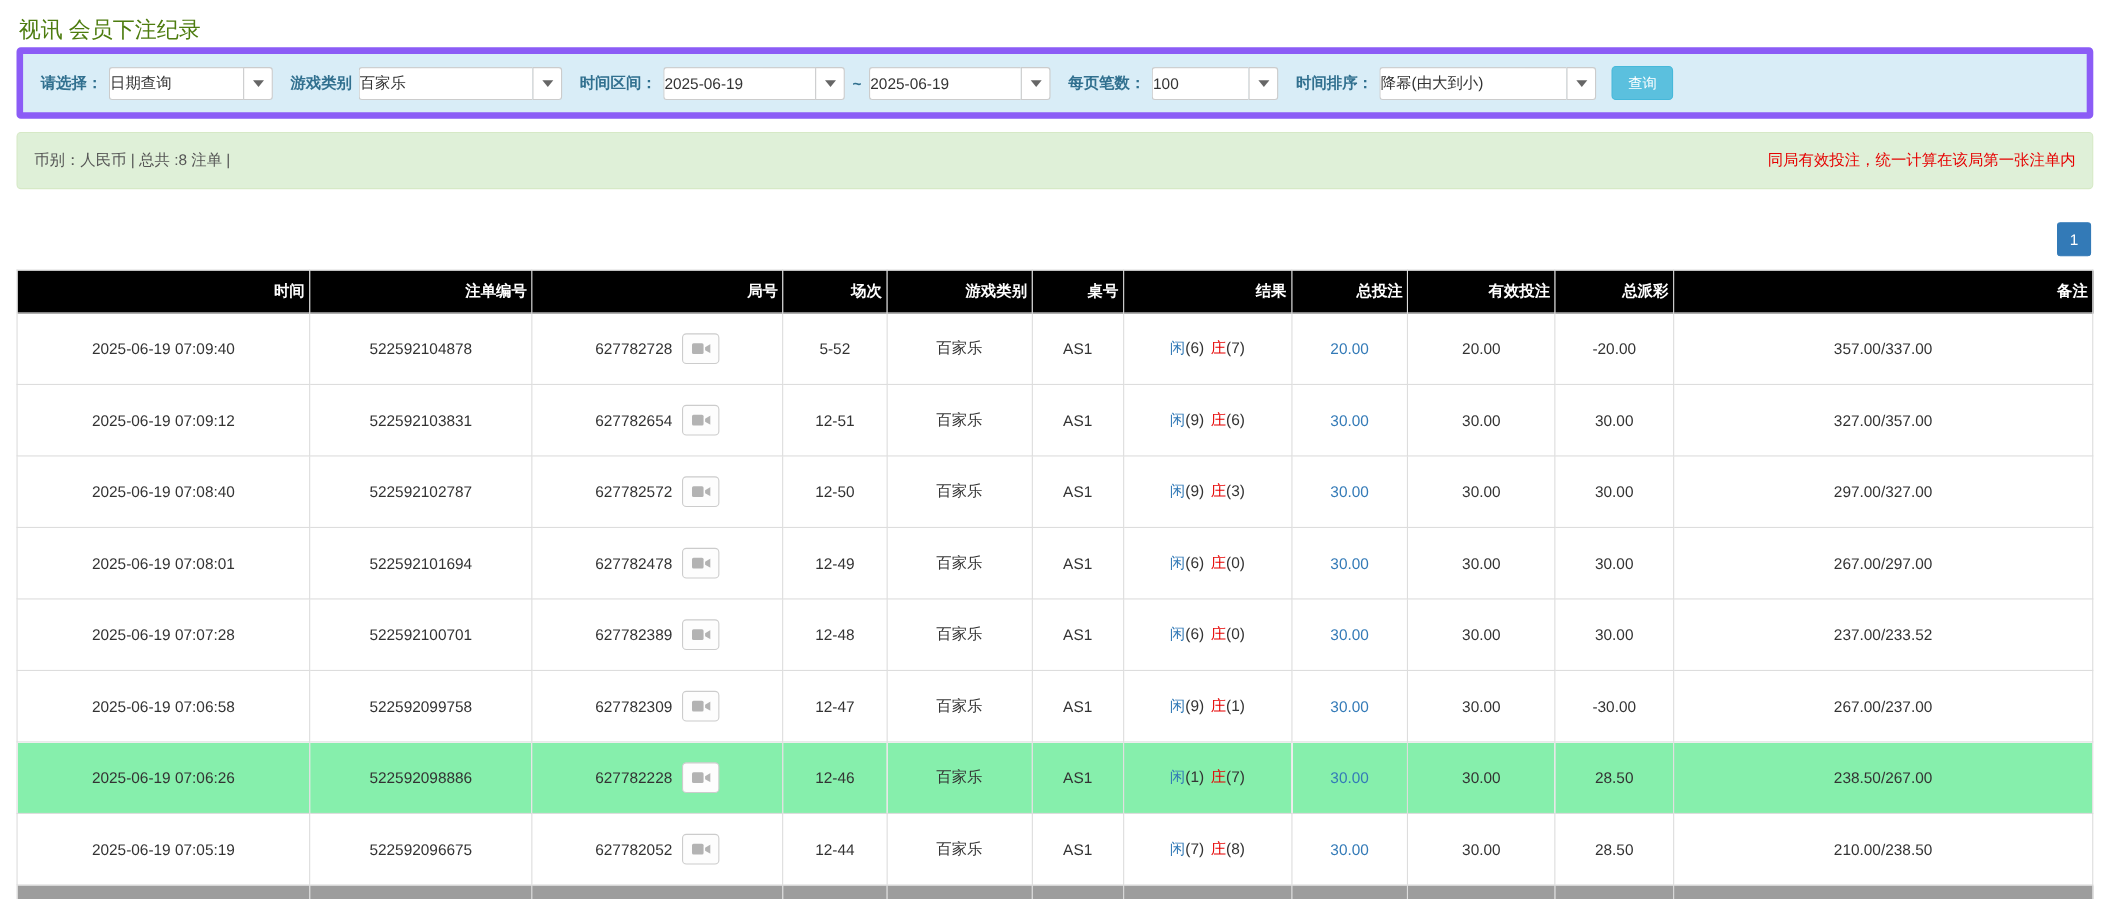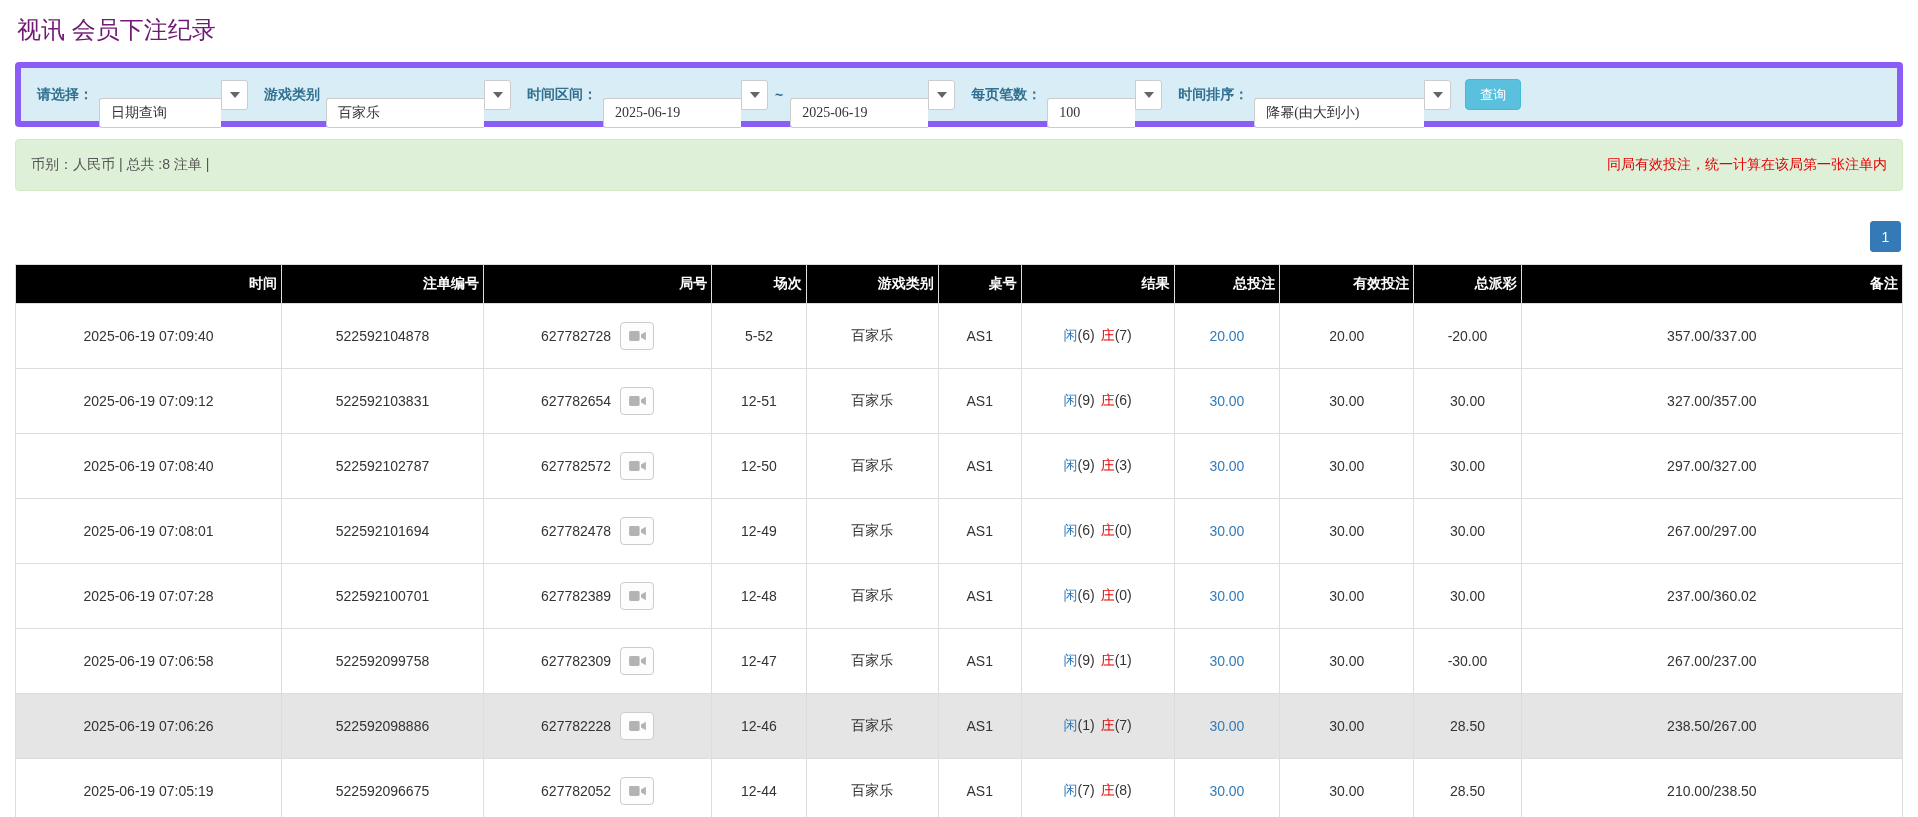--- a/index.html
+++ b/index.html
@@ -5,24 +5,24 @@
   * { box-sizing: border-box; margin: 0; padding: 0; }
   html, body { background: #fff; }
   body {
     font-family: "Liberation Sans", "DejaVu Sans", sans-serif;
     font-size: 14px;
     color: #333;
     padding: 12px 15px 20px;
     width: 1918px;
   }
   .page-title {
-    font-size: 24px;
+    font-size: 20px;
     font-weight: normal;
-    color: #701a75;
-    margin: 2px 0 16px 2px;
+    color: #4d7c0f;
+    margin: 2px 0 2px 2px;
   }
 
   
   .filter-bar {
     background: #d9edf7;
     border: 6px solid #8b5cf6;
     border-radius: 4px;
     padding: 11px 14px;
     display: flex;
     align-items: center;
@@ -35,26 +35,25 @@
   }
   .filter-label.first { margin-left: 2px; }
   .tilde { margin: 0 7px; color: #31708f; font-weight: bold; }
   .combobox { display: inline-flex; height: 30px; }
   .combobox input {
     height: 30px;
     border: 1px solid #ccc;
     border-right: none;
     border-radius: 3px 0 0 3px;
     background: #fff;
-    padding: 0 11px;
+    padding: 0 0;
     font-size: 14px;
     color: #333;
-    font-family: Liberation Serif, serif;
+    font-family: Liberation Sans, sans-serif;
     outline: none;
-    margin-top: 18px;
   }
   .combobox .dd-btn {
     width: 27px;
     height: 30px;
     border: 1px solid #ccc;
     border-radius: 0 3px 3px 0;
     background: #fff;
     display: flex;
     align-items: center;
     justify-content: center;
@@ -137,21 +136,21 @@
     border: 1px solid #ddd;
   }
   .bet-table tbody td {
     background: #fff;
     color: #333;
     text-align: center;
     padding: 18px 6px;
     border: 1px solid #ddd;
     overflow: hidden;
   }
-  .bet-table tr.highlight td { background: #e5e5e5; }
+  .bet-table tr.highlight td { background: #86efac; }
   .bet-table tfoot td {
     background: #9d9d9d;
     color: #fff;
     text-align: center;
     padding: 11px 6px;
     border: 1px solid #ddd;
   }
   .bet-link { color: #337ab7; text-decoration: none; cursor: pointer; }
   .negative { color: #e60000; }
   .player-label { color: #337ab7; }
@@ -359,21 +358,21 @@
             </svg>
           </button>
     </td>
     <td>12-48</td>
     <td>百家乐</td>
     <td>AS1</td>
     <td><span class="player-label">闲</span><span>(6)</span><span class="banker-label">庄</span><span>(0)</span></td>
     <td><a class="bet-link">30.00</a></td>
     <td>30.00</td>
     <td>30.00</td>
-    <td>237.00/360.02</td>
+    <td>237.00/233.52</td>
   </tr>
       <tr>
     <td>2025-06-19 07:06:58</td>
     <td>522592099758</td>
     <td>
       <span class="round-no">627782309</span><button class="icon-btn">
             <svg width="17" height="14" viewBox="0 0 24 20" fill="#b3b3b3" xmlns="http://www.w3.org/2000/svg">
               <rect x="0" y="3" width="15" height="14" rx="2"></rect>
               <path d="M17 8l7-4v12l-7-4z"></path>
             </svg>

